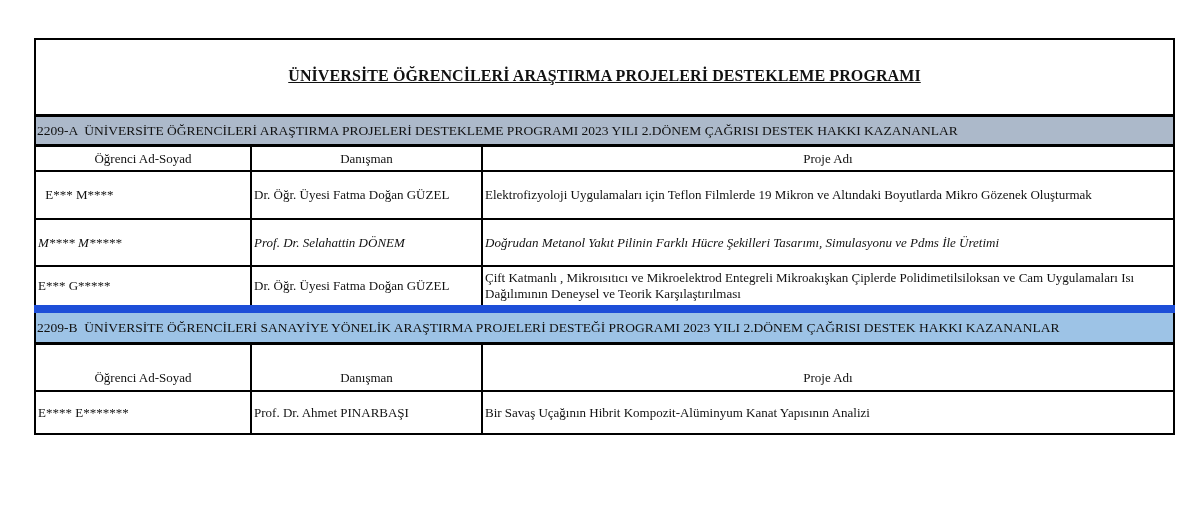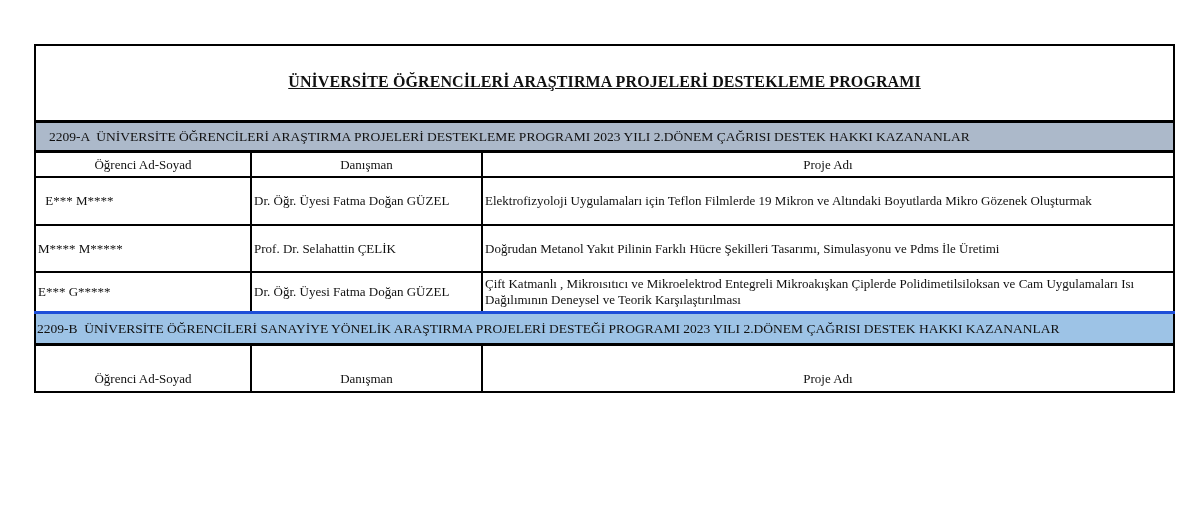--- a/index.html
+++ b/index.html
@@ -1,29 +1,29 @@
 <!DOCTYPE html>
 <html><head>
 <meta charset="utf-8">
 <style>
   html, body { margin:0; padding:0; background:#ffffff; }
   body { width:1197px; height:511px; position:relative; overflow:hidden;
          font-family:"Liberation Serif", "DejaVu Serif", serif; color:#111; }
-  .sheet { position:absolute; left:34px; top:44px; width:996px; }
+  .sheet { position:absolute; left:34px; top:38px; width:996px; }
   table { border-collapse:collapse; width:1139px; table-layout:fixed; }
   td { border:2px solid #000; padding:0 2px; font-size:13px; vertical-align:middle; overflow:hidden; white-space:nowrap; }
   td.wrap { white-space:normal; line-height:16px; }
   .title-row td { height:74px; text-align:center; background:#fff; border-width:2px; }
   .title { font-weight:bold; text-decoration:underline; font-size:16px; letter-spacing:0.1px; position:relative; top:-1px; }
-  .sec-a td { height:27px; background:#acb9ca; font-size:13.5px; border-top:3px solid #000; border-bottom:3px solid #000; padding-left:13px; }
-  .sec-b td { height:29px; background:#9dc3e6; font-size:13.5px; border-top:3px solid #1d4ed8; border-bottom:3px solid #000; padding-left:1px; }
+  .sec-a td { height:27px; background:#acb9ca; font-size:13.5px; border-top:3px solid #000; border-bottom:3px solid #000; padding-left:1px; }
+  .sec-b td { height:29px; background:#9dc3e6; font-size:13.5px; border-top:8px solid #1d4ed8; border-bottom:3px solid #000; padding-left:1px; }
   .colhead td { text-align:center; height:23px; }
   .colhead-b td { text-align:center; height:41px; vertical-align:bottom; padding-bottom:4px; }
   .r1 td { height:46px; }
-  .r2 td { height:45px; }
+  .r2 td { height:45px;font-style:italic; }
   .r3 td { height:45px; }
   .r4 td { height:38px; }
   .rb td { height:41px; }
   .r1 td.student { padding-left:6px; }
 </style>
 </head>
 <body>
 
 <div class="sheet">
   <table>
@@ -47,32 +47,37 @@
         <td>Danışman</td>
         <td>Proje Adı</td>
       </tr>
       <tr class="r1">
         <td class="student" style="white-space:pre;"> E*** M****</td>
         <td>Dr. Öğr. Üyesi Fatma Doğan GÜZEL</td>
         <td>Elektrofizyoloji Uygulamaları için Teflon Filmlerde 19 Mikron ve Altındaki Boyutlarda Mikro Gözenek Oluşturmak</td>
       </tr>
       <tr class="r2">
         <td>M**** M*****</td>
-        <td>Prof. Dr. Selahattin ÇELİK</td>
+        <td>Prof. Dr. Selahattin DÖNEM</td>
         <td>Doğrudan Metanol Yakıt Pilinin Farklı Hücre Şekilleri Tasarımı, Simulasyonu ve Pdms İle Üretimi</td>
       </tr>
       <tr class="r4">
         <td>E*** G*****</td>
         <td>Dr. Öğr. Üyesi Fatma Doğan GÜZEL</td>
         <td class="wrap">Çift Katmanlı , Mikroısıtıcı ve Mikroelektrod Entegreli Mikroakışkan Çiplerde Polidimetilsiloksan ve Cam Uygulamaları Isı Dağılımının Deneysel ve Teorik Karşılaştırılması</td>
       </tr>
 
       <tr class="sec-b">
         <td colspan="3" style="white-space:pre;">2209-B  ÜNİVERSİTE ÖĞRENCİLERİ SANAYİYE YÖNELİK ARAŞTIRMA PROJELERİ DESTEĞİ PROGRAMI 2023 YILI 2.DÖNEM ÇAĞRISI DESTEK HAKKI KAZANANLAR</td>
       </tr>
       <tr class="colhead-b">
         <td>Öğrenci Ad-Soyad</td>
         <td>Danışman</td>
         <td>Proje Adı</td>
       </tr>
+      <tr class="rb">
+        <td>E**** E*******</td>
+        <td>Prof. Dr. Ahmet PINARBAŞI</td>
+        <td>Bir Savaş Uçağının Hibrit Kompozit-Alüminyum Kanat Yapısının Analizi</td>
+      </tr>
     </tbody>
   </table>
 </div>
 
 </body></html>

